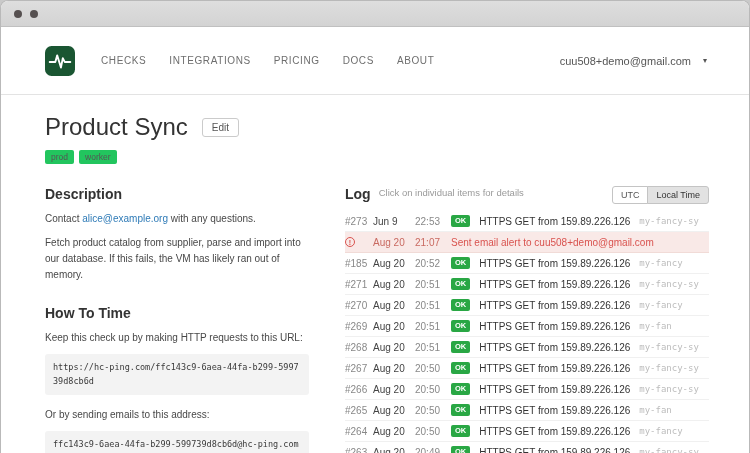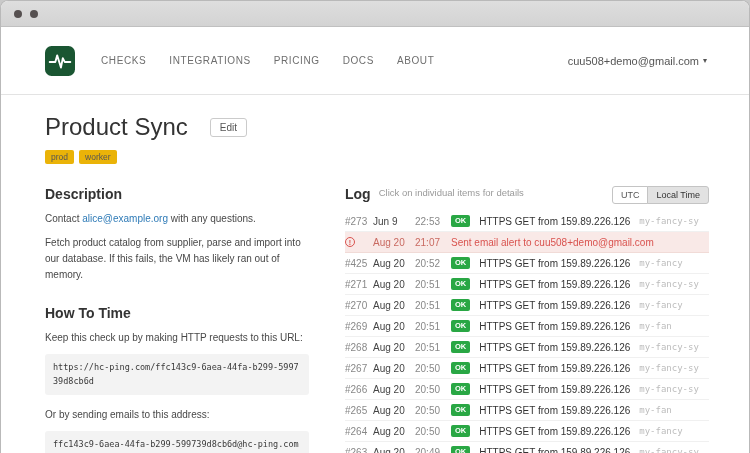--- a/index.html
+++ b/index.html
@@ -10,30 +10,30 @@
   
   .chrome { height:26px; background:linear-gradient(#dedede,#d3d3d3);
             border-bottom:1px solid #c0c0c0; display:flex; align-items:center; padding-left:13px; }
   .dot { width:8px; height:8px; border-radius:50%; background:#565050; margin-right:8px; }
   
   nav { height:68px; display:flex; align-items:center; padding:0 42px 0 44px;
         border-bottom:1px solid #e3e3e3; background:#fff; }
   .logo { width:30px; height:30px; margin-right:26px; display:inline-flex; }
   .nav-link { font-size:10px; letter-spacing:.6px; color:#6e6e6e; text-decoration:none;
               margin-right:23px; cursor:pointer; }
-  .account { margin-left:auto; font-size:11px; color:#555; cursor:pointer; display:flex; align-items:center; gap:4px; }
+  .account { margin-left:auto; font-size:11px; color:#555; cursor:pointer; display:flex; align-items:center; gap:12px; }
   .caret { font-size:8px; color:#555; }
   
   main { padding:18px 40px 0 44px; }
-  .title-row { display:flex; align-items:center; gap:22px; }
+  .title-row { display:flex; align-items:center; gap:14px; }
   h1 { font-size:24px; font-weight:400; color:#333; }
   .btn { font-size:10px; color:#555; background:#fff; border:1px solid #cbcbcb;
          border-radius:3px; padding:3px 9px; cursor:pointer; font-family:inherit; }
   .tags { margin-top:9px; display:flex; gap:5px; }
-  .tag { font-size:8.5px; color:#555; background:#eab308; border-radius:2px; padding:2px 6px; }
+  .tag { font-size:8.5px; color:#555; background:#22c55e; border-radius:2px; padding:2px 6px; }
   .columns { display:flex; margin-top:22px; gap:36px; }
   .left { width:264px; flex:none; }
   .right { flex:1; min-width:0; }
   h2 { font-size:14px; font-weight:600; color:#333; margin:0 0 9px; }
   .left h2.spaced { margin-top:22px; }
   .left p { font-size:10px; line-height:1.6; color:#484848; margin:0 0 8px; }
   .left a { color:#2f7bb7; text-decoration:none; }
   .code { background:#f3f3f3; border-radius:3px; padding:7px 8px; margin:2px 0 12px;
           font-family:"DejaVu Sans Mono", monospace; font-size:8.5px; color:#3a3a3a;
           line-height:1.6; word-break:break-all; }
@@ -136,21 +136,21 @@
   </div>
             <div class="log-row alert">
     <span class="alert-ico-wrap">
                 <span class="alert-ico">!</span>
               </span>
     <span class="c-date">Aug 20</span>
     <span class="c-time">21:07</span>
     <span class="alert-msg">Sent email alert to cuu508+demo@gmail.com</span>
   </div>
             <div class="log-row">
-    <span class="c-num">#425</span>
+    <span class="c-num">#185</span>
     <span class="c-date">Aug 20</span>
     <span class="c-time">20:52</span>
     <span class="ok-badge">OK</span>
     <span class="c-msg">HTTPS GET from 159.89.226.126</span>
     <span class="c-extra">my-fancy</span>
   </div>
             <div class="log-row">
     <span class="c-num">#271</span>
     <span class="c-date">Aug 20</span>
     <span class="c-time">20:51</span>

